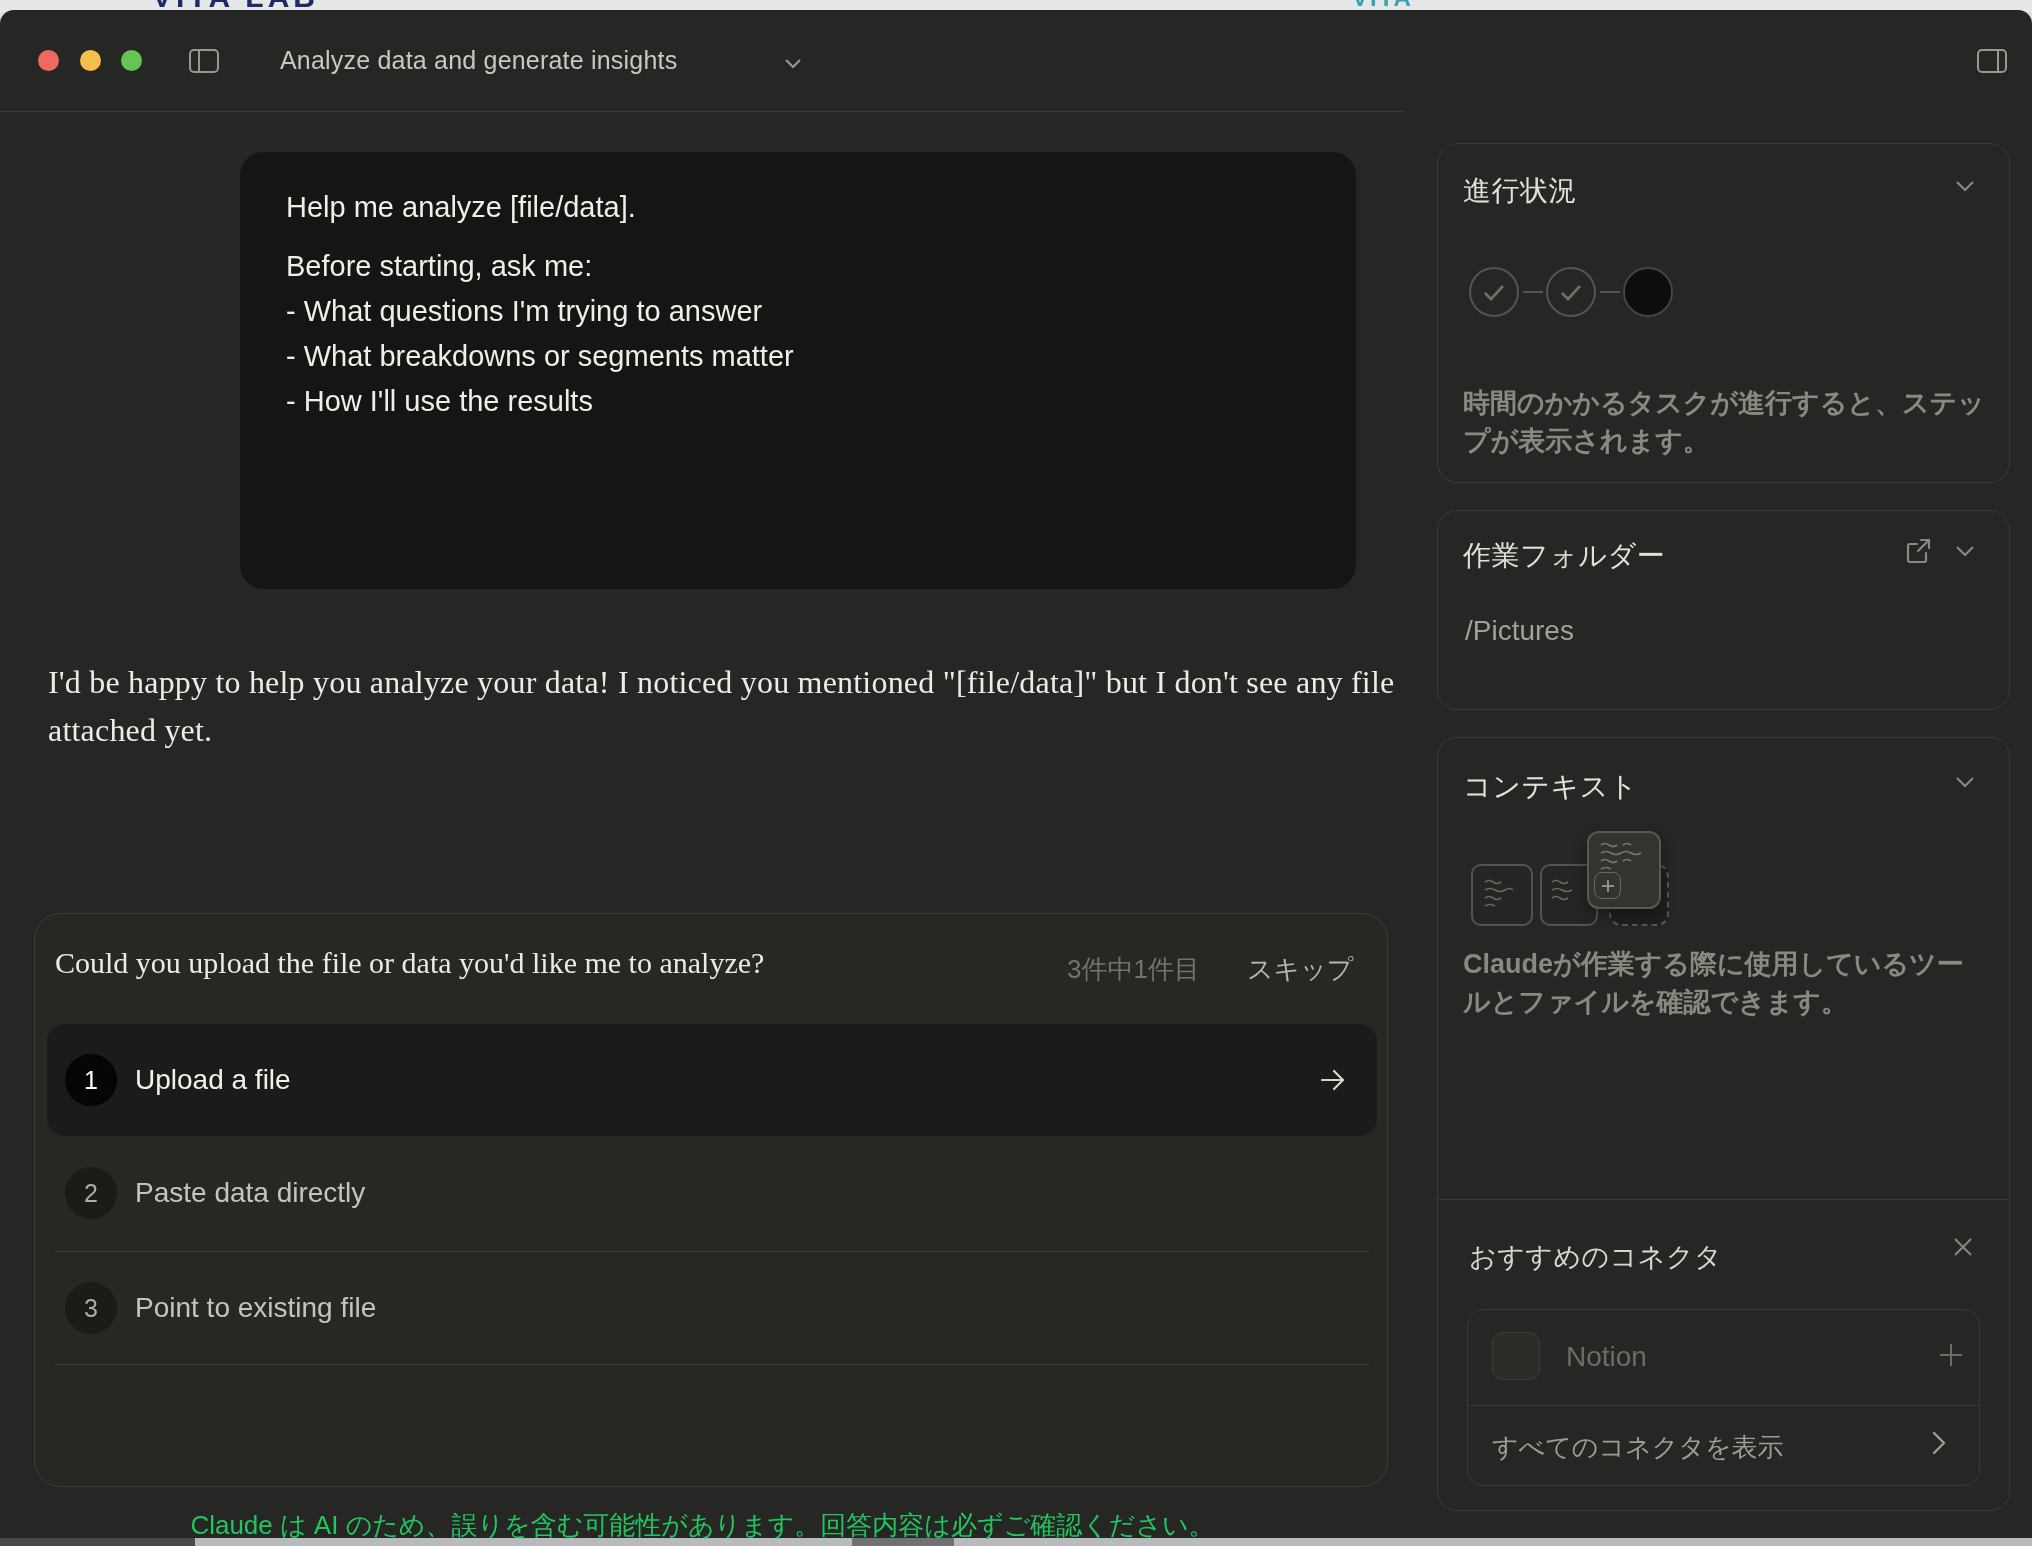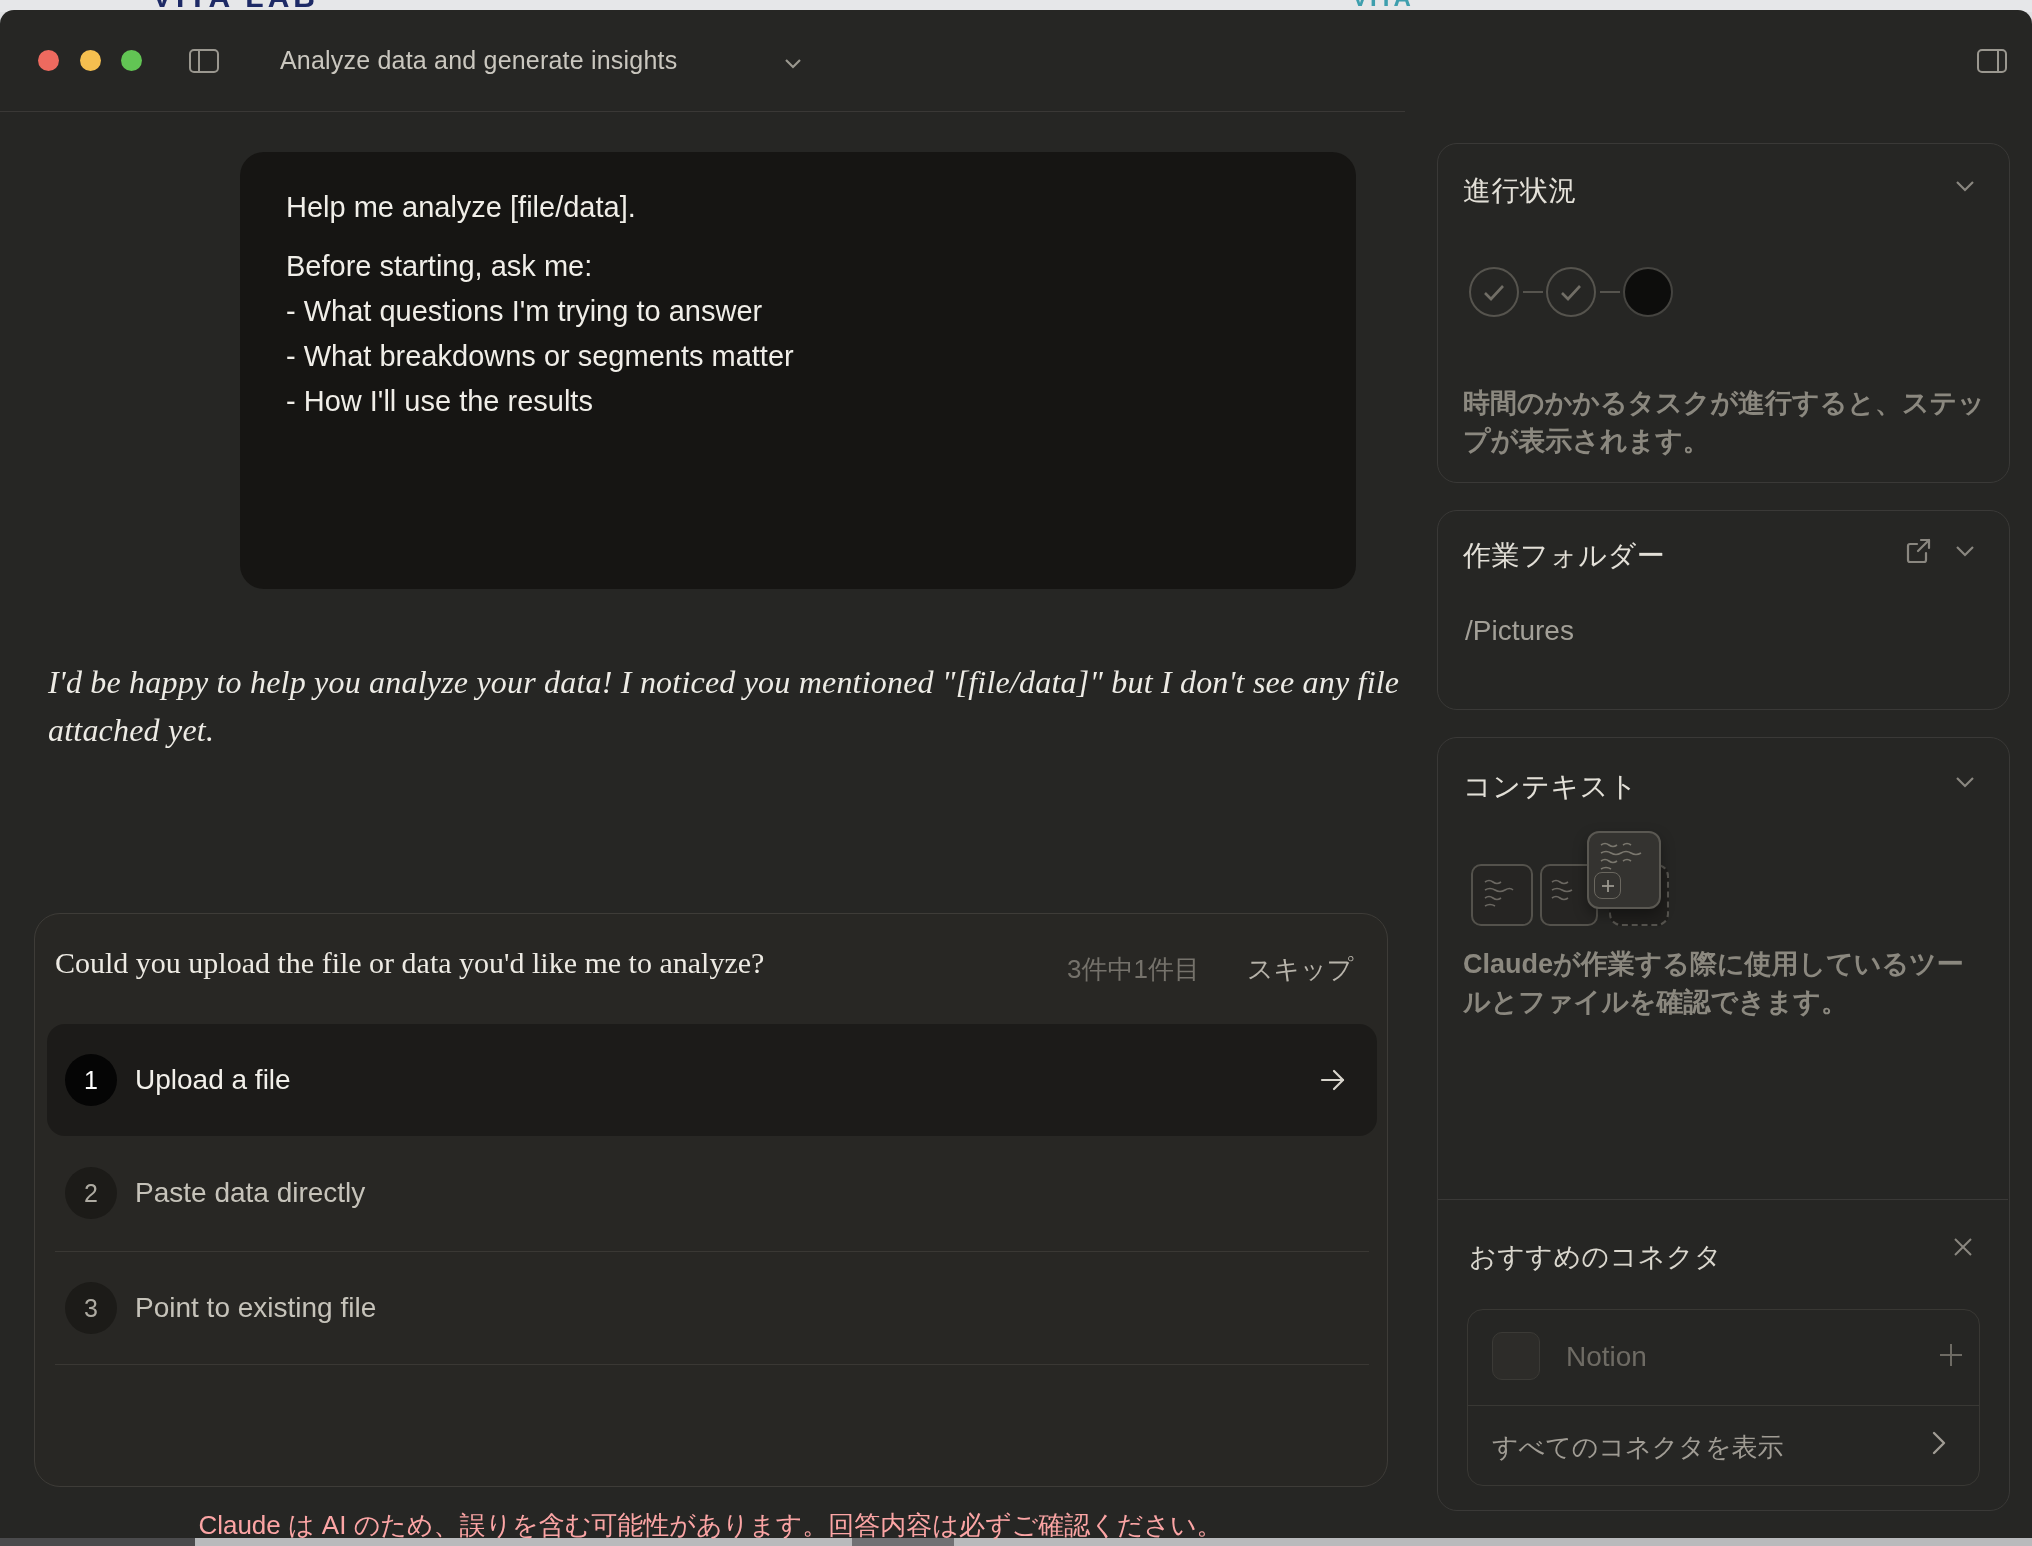--- a/index.html
+++ b/index.html
@@ -33,21 +33,21 @@
 
   
   .user-bubble { position:absolute; left:240px; top:142px; width:1116px; height:437px;
                  background:#161513; border-radius:24px; padding:33px 46px;
                  color:#f0eee8; font-size:29px; line-height:45px; }
   .user-bubble p + p { margin-top:14px; }
   .bubble-list p { margin-top:0 !important; }
 
   .assistant-text { position:absolute; left:48px; top:648px; width:1360px;
                     font-family:"Liberation Serif","DejaVu Serif",serif;
-                    font-size:32px; line-height:48px; color:#edebe5; letter-spacing:.2px;font-style:italic; }
+                    font-size:32px; line-height:48px; color:#edebe5; letter-spacing:.2px; }
 
   
   .qcard { position:absolute; left:34px; top:903px; width:1354px; height:574px;
            background:#282724; border:1.5px solid #3e3c38; border-radius:26px; }
   .q-question { position:absolute; left:20px; top:32px; width:900px;
                 font-family:"Liberation Serif","DejaVu Serif",serif;
                 font-size:30px; color:#edeae3; }
   .q-progress { position:absolute; left:1032px; top:38px; font-size:26px; color:#75726b; }
   .q-skip { position:absolute; left:1212px; top:38px; font-size:26px; color:#b7b3aa; cursor:pointer; }
 
@@ -64,22 +64,22 @@
                font-size:25px; }
   .badge-active { background:#050505; color:#ffffff; }
   .badge-idle { background:#1c1b18; color:#aeaba2; }
   .badge-pencil { background:#151411; }
   .opt-label { position:absolute; left:88px; top:50%; transform:translateY(-50%); font-size:28px; }
   .label-active { color:#f2f0ea; }
   .label-idle { color:#c6c3ba; }
   .label-dim { color:#6b6862; }
   .opt-arrow { position:absolute; right:28px; top:50%; transform:translateY(-50%); color:#d8d5cc; }
 
-  .disclaimer { position:absolute; left:8px; top:1498px; width:1405px; text-align:center;
-                font-size:26px; color:#fca5a5; }
+  .disclaimer { position:absolute; left:0; top:1498px; width:1405px; text-align:center;
+                font-size:26px; color:#22c55e; }
 
   
   .panel { position:absolute; left:1437px; width:573px; border:1.5px solid #3a3937; border-radius:20px; background:#262624; }
   .panel-title { position:absolute; left:25px; font-size:28px; color:#e3e0d8; letter-spacing:.5px; }
   .panel-chev { position:absolute; left:515px; color:#8a8780; }
   .p1 { top:133px; height:340px; }
   .p2 { top:500px; height:200px; }
   .p3 { top:727px; height:774px; }
 
   

